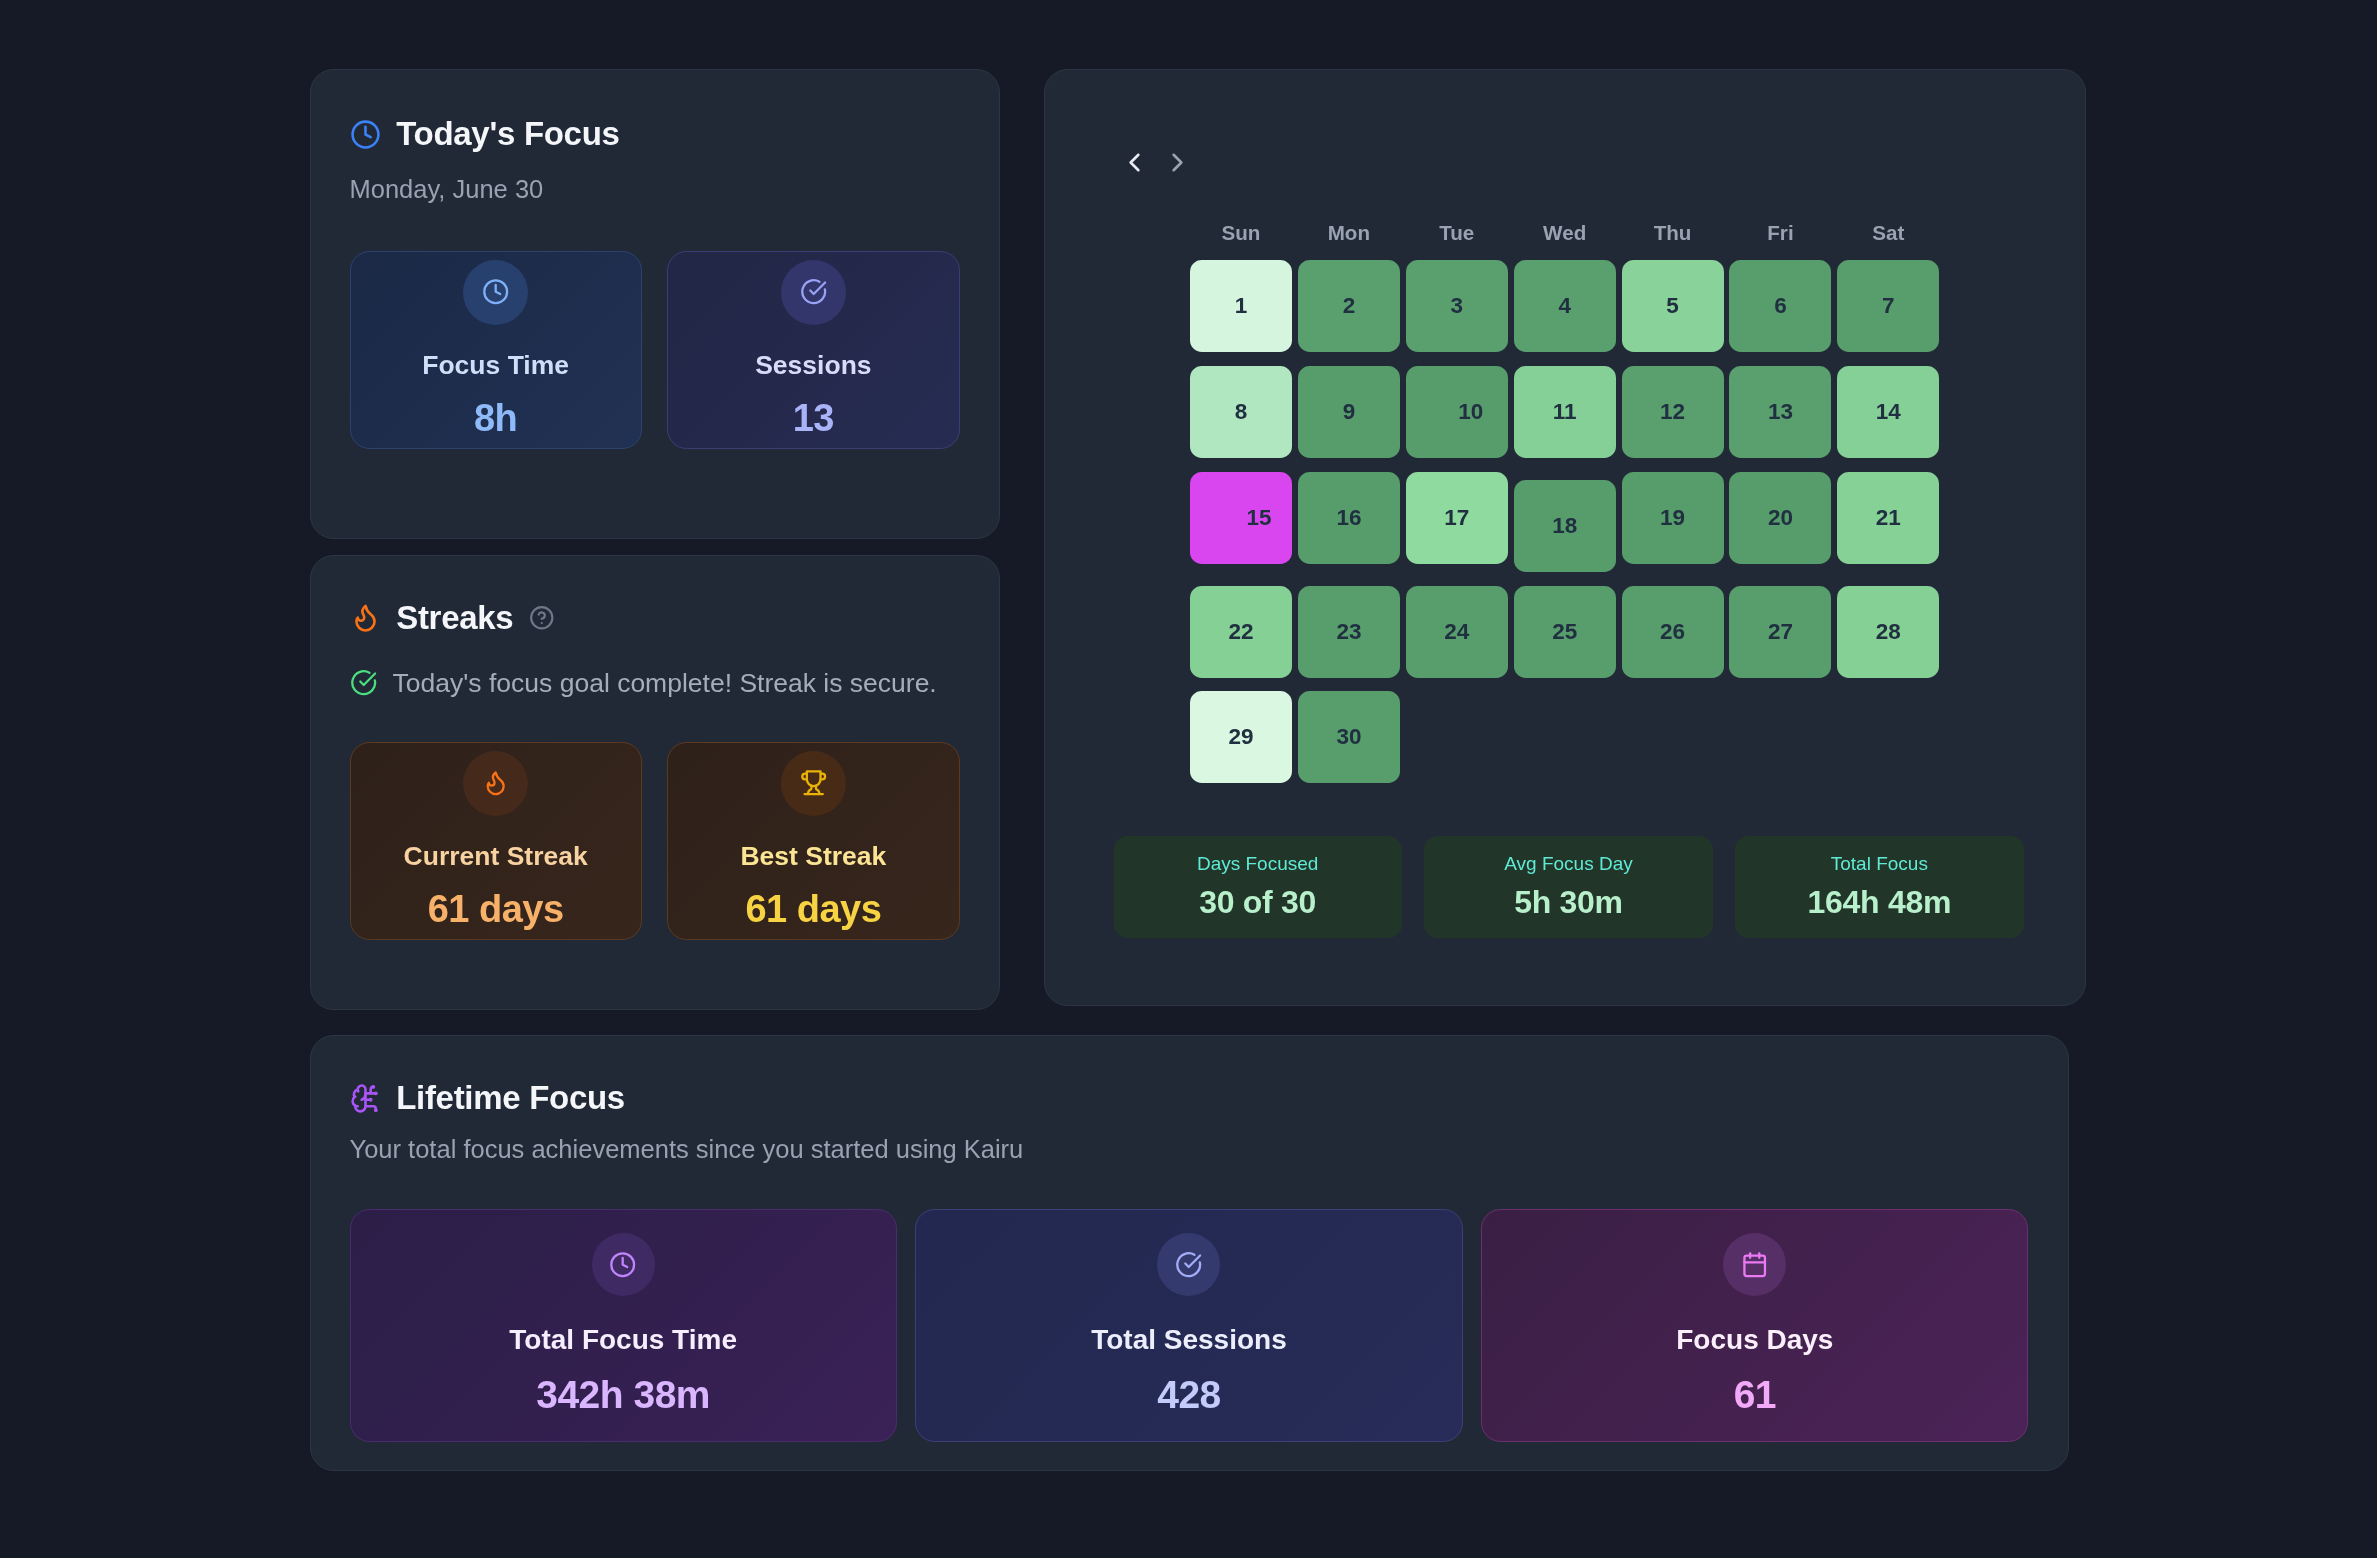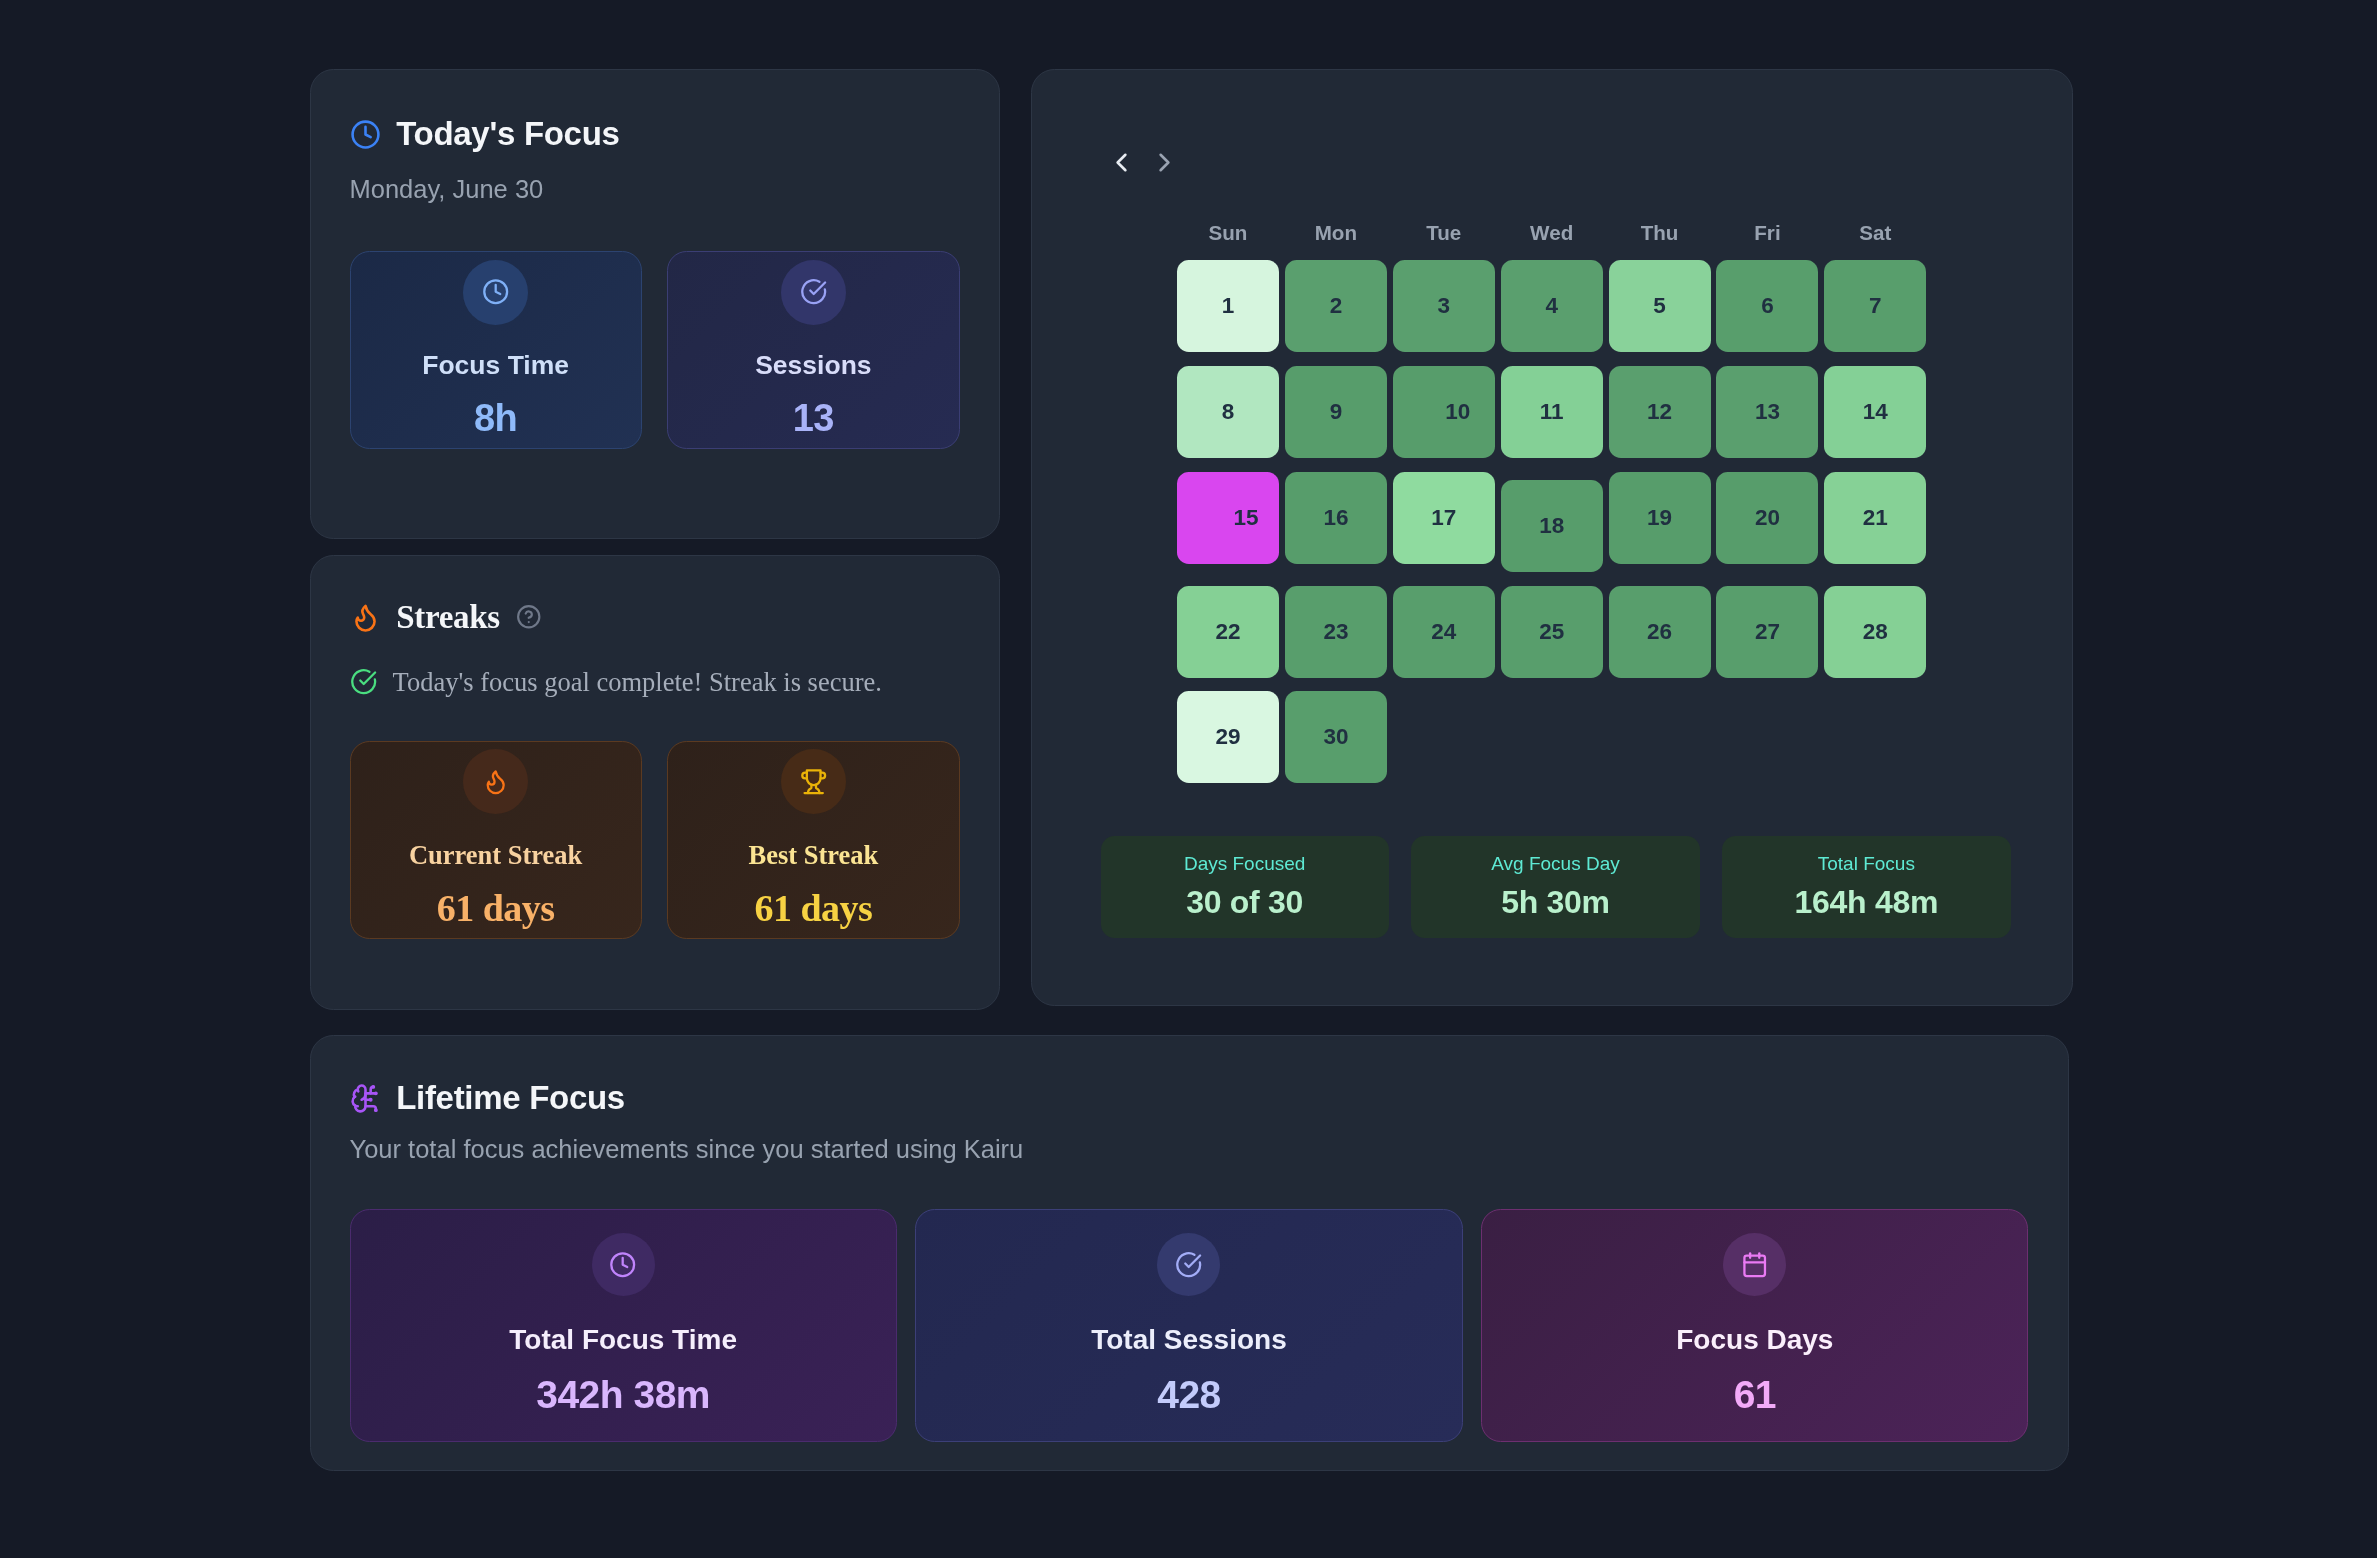--- a/index.html
+++ b/index.html
@@ -4,30 +4,30 @@
 <style>
   * { margin:0; padding:0; box-sizing:border-box; }
   html,body { width:2378px; height:1558px; }
   body {
     background:#151a26;
     font-family:"Liberation Sans","DejaVu Sans",sans-serif;
     color:#f3f5f8;
     overflow:hidden;
   }
   .content { width:1759px; margin:69px auto 0; }
-  .top-grid { display:grid; grid-template-columns:690px 1042px; gap:31px; }
+  .top-grid { display:grid; grid-template-columns:690px 1042px; gap:44px; }
   .left-col { display:flex; flex-direction:column; gap:15.7px; }
 
   .card {
     background:#212936;
     border:1px solid #2d3645;
     border-radius:23.5px;
   }
   .today-card { height:470px; padding:45px 39px; }
-  .streaks-card { height:455px; padding:43px 39px;font-family:Liberation Serif, serif; }
+  .streaks-card { height:455px; padding:43px 39px; }
   .calendar-card { height:937px; padding:0 69px; }
   .lifetime-card { height:436px; margin-top:25.5px; padding:43px 39px; }
 
   .card-title-row { display:flex; align-items:center; gap:15.7px; }
   .card-title { font-size:33px; font-weight:700; letter-spacing:-0.3px; color:#f4f6f9; }
   .card-subtitle { margin-top:21.6px; font-size:25.5px; color:#98a2b0; }
 
   .icon { display:block; }
   .i32 { width:31px; height:31px; }
   .i28 { width:27.4px; height:27.4px; }

